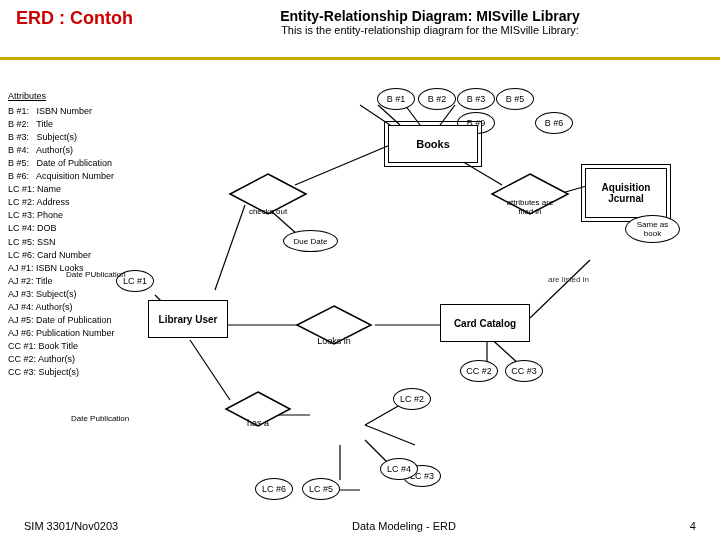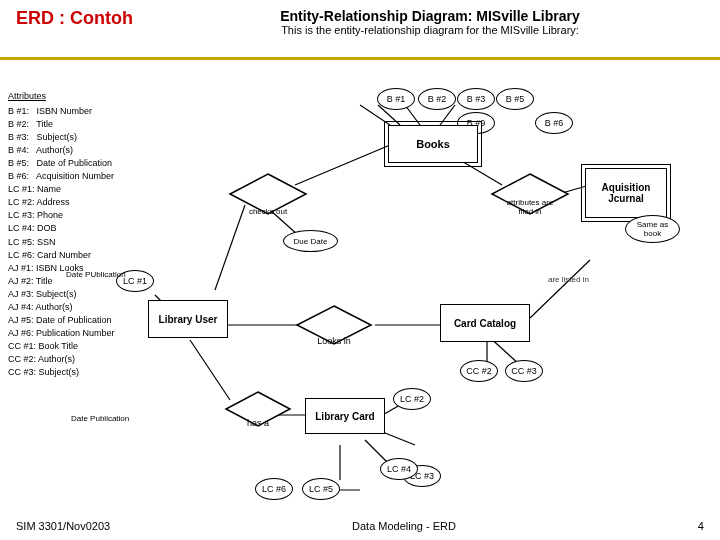--- a/index.html
+++ b/index.html
@@ -61,21 +61,21 @@
     }
 
     
     #footer {
       position: absolute;
       bottom: 8px;
       left: 0;
       width: 100%;
       display: flex;
       justify-content: space-between;
-      padding: 0 16px;
+      padding: 0 24px;
       font-size: 11px;
     }
 
     
     .erd-element {
       position: absolute;
     }
 
     
     .rect {
@@ -235,21 +235,20 @@
 
   <div class="erd-element ellipse" style="left:505px;top:300px;width:38px;height:22px;font-size:9px;">CC #3</div>
 
   <div class="erd-element diamond-wrap" style="left:224px;top:330px;width:68px;height:38px;">
     <svg class="diamond-svg" width="68" height="38">
       <polygon points="34,2 66,19 34,36 2,19" fill="white" stroke="black" stroke-width="1.5"></polygon>
     </svg>
     <span class="diamond-label" style="font-size:9px;">has a</span>
   </div>
 
-  <div class="erd-element rect" style="left:305px;top:338px;width:80px;height:36px;font-size:10px;font-weight:bold;">Library Card</div>
 
   <div class="erd-element ellipse" style="left:393px;top:328px;width:38px;height:22px;font-size:9px;">LC #2</div>
 
   <div class="erd-element ellipse" style="left:403px;top:365px;width:38px;height:22px;font-size:9px;margin-top:40px;">LC #3</div>
 
   <div class="erd-element ellipse" style="left:380px;top:398px;width:38px;height:22px;font-size:9px;">LC #4</div>
 
   <div class="erd-element ellipse" style="left:302px;top:418px;width:38px;height:22px;font-size:9px;text-align:center;">LC #5</div>
 
   <div class="erd-element ellipse" style="left:255px;top:418px;width:38px;height:22px;font-size:9px;">LC #6</div>

